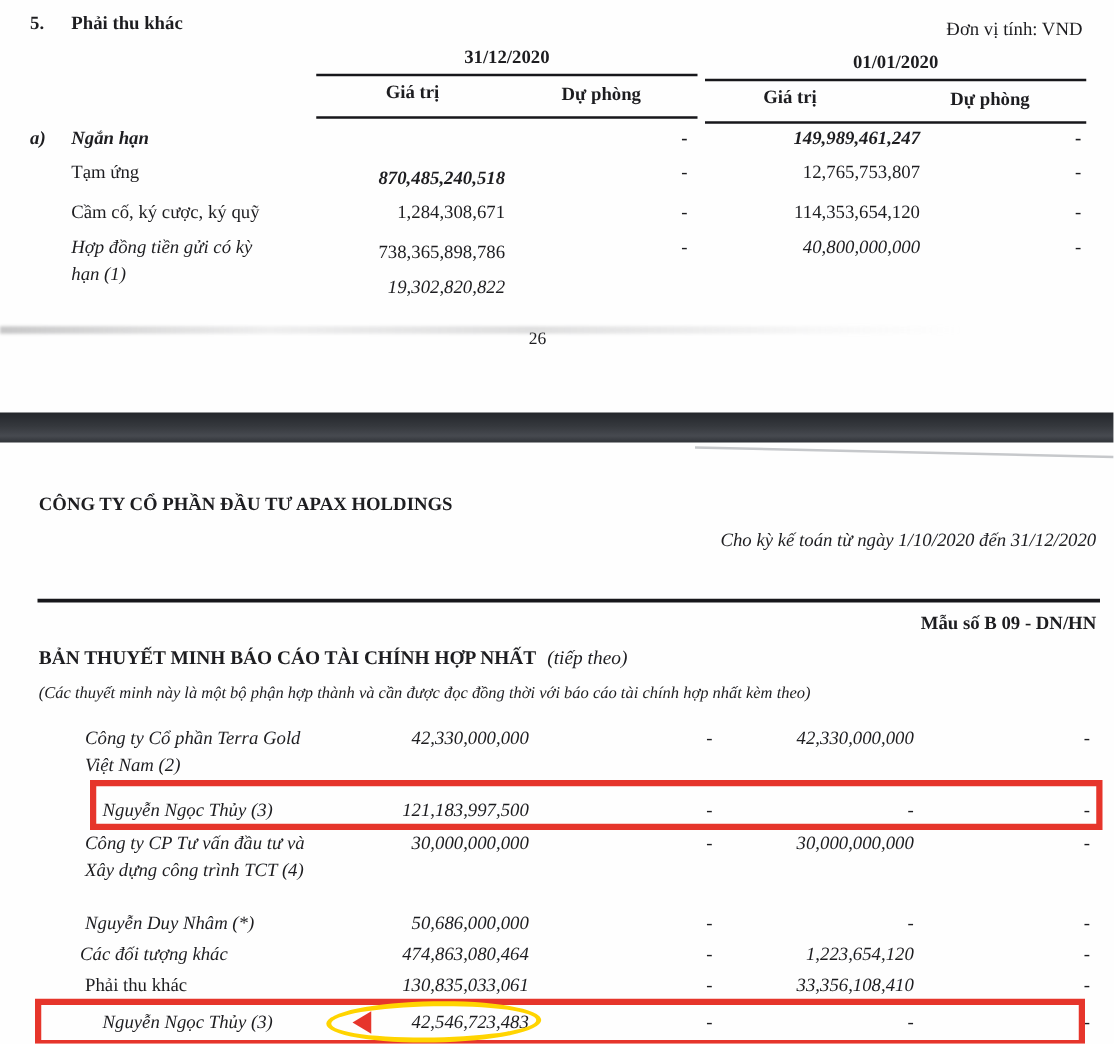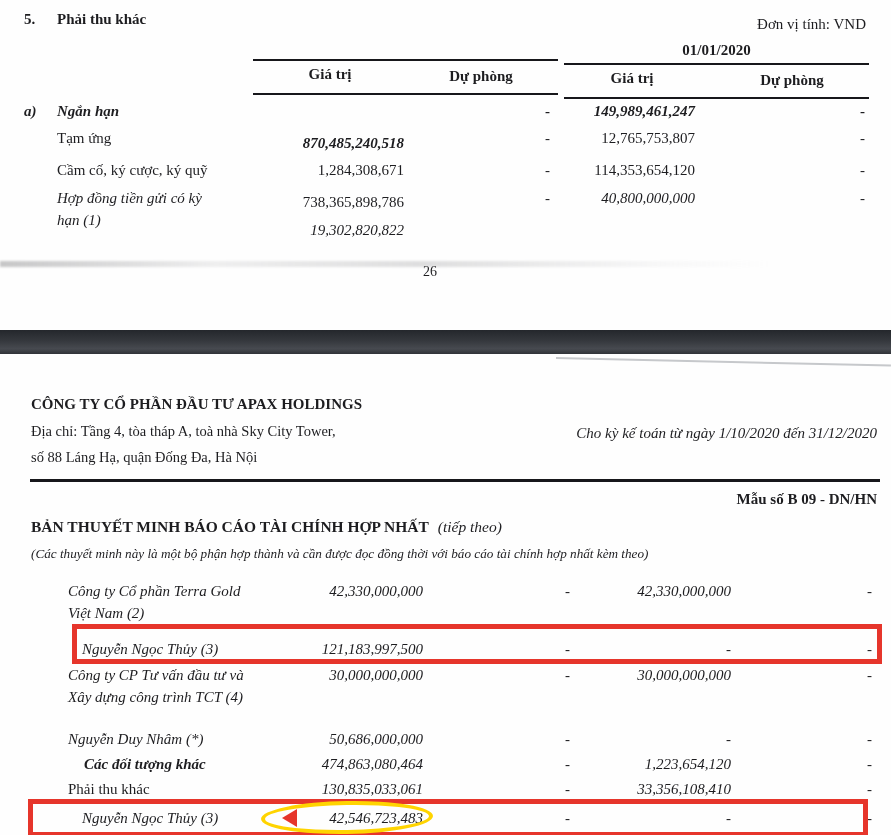--- a/index.html
+++ b/index.html
@@ -15,21 +15,21 @@
   .bi{font-weight:700;font-style:italic;}
   .rt{text-align:right;}
   .ctr{text-align:center;}
   .hr{position:absolute;background:#17171b;height:2px;}
   .row{position:absolute;left:0;width:891px;line-height:22px;}
   .lbl{position:absolute;}
   .cell{position:absolute;text-align:right;white-space:nowrap;}
   
   .t1 .c1{left:230px;width:174px;margin-top:32px;}
   .t1 .c2{left:460px;width:90px;}
-  .t1 .c3{left:546px;width:149px;font-family:Liberation Serif, serif;}
+  .t1 .c3{left:587px;width:149px;font-family:Liberation Serif, serif;}
   .t1 .c4{left:775px;width:90px;}
   
   .t2 .c1{left:250px;width:173px;}
   .t2 .c2{left:480px;width:90px;}
   .t2 .c3{left:580px;width:151px;}
   .t2 .c4{left:780px;width:92px;}
   .colhead{position:absolute;text-align:center;font-weight:700;}
   .sep-bar{
     position:absolute;left:0;top:330px;width:891px;height:24px;
     background:linear-gradient(180deg,#24272c 0%,var(--separator-dark,#35383d) 45%,#474a50 78%,#303338 100%);
@@ -61,20 +61,21 @@
 </head>
 <body>
 
 <div id="shot">
 
   <span class="abs b" style="left:24px;top:11px;">5.</span>
   <span class="abs b" style="left:57px;top:11px;">Phải thu khác</span>
 
   <span class="abs rt" style="right:25px;top:16px;">Đơn vị tính: VND</span>
 
+  <span class="abs b ctr" style="left:253px;top:38px;width:305px;">31/12/2020</span>
   <span class="abs b ctr" style="left:564px;top:42px;width:305px;">01/01/2020</span>
   <div class="hr" style="left:253px;top:59px;width:305px;"></div>
   <div class="hr" style="left:564px;top:63px;width:305px;"></div>
 
   <span class="colhead" style="left:253px;top:66px;width:154px;">Giá trị</span>
   <span class="colhead" style="left:404px;top:68px;width:154px;">Dự phòng</span>
   <span class="colhead" style="left:555px;top:70px;width:154px;">Giá trị</span>
   <span class="colhead" style="left:715px;top:72px;width:154px;">Dự phòng</span>
   <div class="hr" style="left:253px;top:93px;width:305px;"></div>
   <div class="hr" style="left:564px;top:97px;width:305px;"></div>
@@ -110,22 +111,20 @@
   </div>
 
   <span class="abs ctr" style="left:400px;top:264px;width:60px;font-size:14px;">26</span>
 
   <div class="smudge"></div>
 
   <div class="sep-bar"></div>
   <div class="sep-tail"></div>
 
   <div class="abs b" style="left:31px;top:396px;font-size:15px;">CÔNG TY CỔ PHẦN ĐẦU TƯ APAX HOLDINGS</div>
-  <div class="abs" style="left:31px;top:423px;font-size:14.5px;">Địa chỉ: Tầng 4, tòa tháp A, toà nhà Sky City Tower,</div>
-  <div class="abs" style="left:31px;top:449px;font-size:14.5px;">số 88 Láng Hạ, quận Đống Đa, Hà Nội</div>
 
   <div class="abs it rt" style="right:14px;top:425px;font-size:15px;font-family:Liberation Serif, serif;">Cho kỳ kế toán từ ngày 1/10/2020 đến 31/12/2020</div>
 
   <div class="hr" style="left:30px;top:479px;width:850px;height:3px;"></div>
 
   <div class="abs b rt" style="right:14px;top:491px;font-size:15px;">Mẫu số B 09 - DN/HN</div>
 
   <div class="abs it" style="left:31px;top:546px;font-size:13.2px;">(Các thuyết minh này là một bộ phận hợp thành và cần được đọc đồng thời với báo cáo tài chính hợp nhất kèm theo)</div>
   <div class="abs" style="left:31px;top:518px;font-size:15.5px;">
     <span class="b">BẢN THUYẾT MINH BÁO CÁO TÀI CHÍNH HỢP NHẤT</span>
@@ -158,21 +157,21 @@
 
   <div class="row t2 it" style="top:728px;">
     <div class="lbl" style="left:68px;width:220px;">Nguyễn Duy Nhâm (*)</div>
     <span class="cell c1">50,686,000,000</span>
     <span class="cell c2">-</span>
     <span class="cell c3">-</span>
     <span class="cell c4">-</span>
   </div>
 
   <div class="row t2 it" style="top:753px;">
-    <div class="lbl" style="left:84px;width:220px;font-weight:bold;">Các đối tượng khác</div>
+    <div class="lbl" style="left:64px;width:220px;">Các đối tượng khác</div>
     <span class="cell c1">474,863,080,464</span>
     <span class="cell c2">-</span>
     <span class="cell c3">1,223,654,120</span>
     <span class="cell c4">-</span>
   </div>
 
   <div class="row t2" style="top:778px;">
     <div class="lbl" style="left:68px;width:220px;">Phải thu khác</div>
     <span class="cell c1 it">130,835,033,061</span>
     <span class="cell c2 it">-</span>

